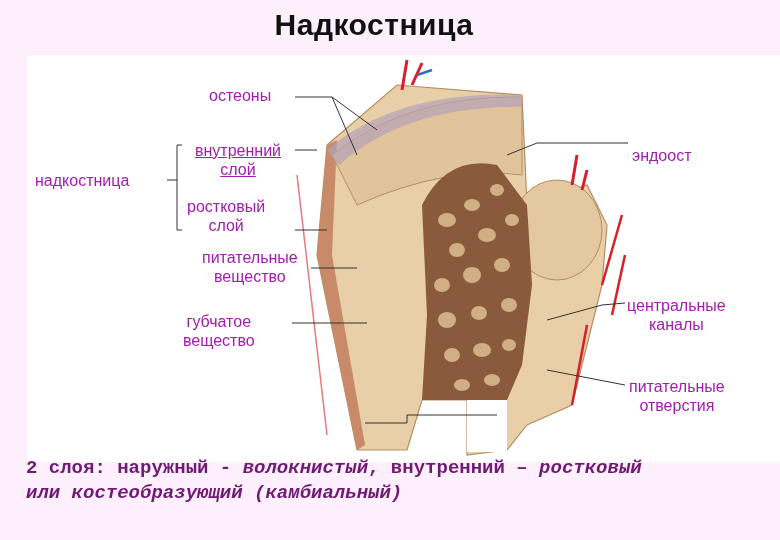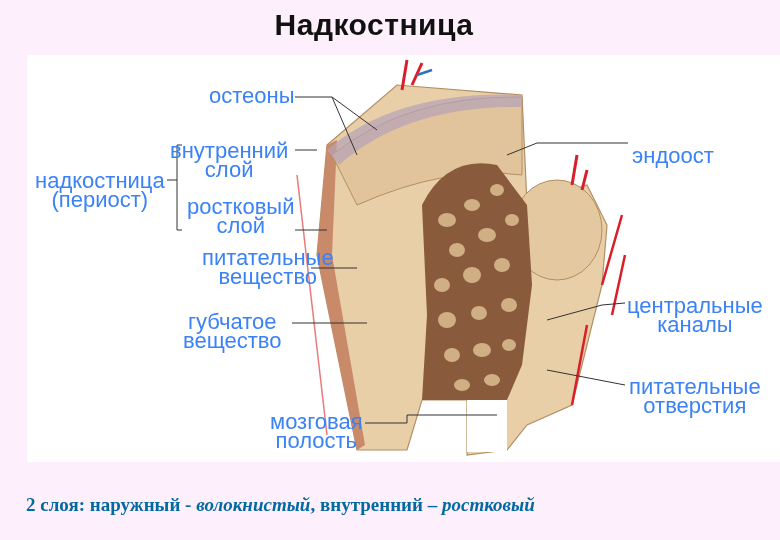--- a/index.html
+++ b/index.html
@@ -13,27 +13,27 @@
       position: absolute; left: 0; top: 8px; width: 748px;
       text-align: center; font-weight: bold; font-size: 30px; color: #111;
       letter-spacing: 0.5px;
     }
     .panel {
       position: absolute; left: 27px; top: 55px; width: 753px; height: 407px;
       background: #ffffff;
     }
     .illus { position: absolute; left: 0; top: 0; }
     .lbl {
-      position: absolute; font-size: 22px; line-height: 19px; color: #3b82f6;
+      position: absolute; font-size: 16px; line-height: 19px; color: #a21caf;
       text-align: center; white-space: nowrap;
     }
     .caption {
-      position: absolute; left: 26px; top: 492px; width: 750px;
-      font-size: 19px; line-height: 25px; font-weight: bold; color: #0369a1;
-      font-family: Liberation Serif, serif;
+      position: absolute; left: 26px; top: 456px; width: 750px;
+      font-size: 19px; line-height: 25px; font-weight: bold; color: #701a75;
+      font-family: Liberation Mono, monospace;
     }
     .caption i { font-style: italic; }
   </style>
 </head>
 <body>
 
 <div class="title">Надкостница</div>
 
 <div class="panel">
   <svg class="illus" width="753" height="407" viewBox="0 0 753 407">
@@ -91,56 +91,52 @@
     </g>
 
     <path d="M155,90 L150,90 L150,175 L155,175" stroke="#333" stroke-width="1" fill="none"></path>
     <path d="M140,125 L150,125" stroke="#333" stroke-width="1" fill="none"></path>
   </svg>
 
   <div class="lbl" style="left:182px;top:31px;">остеоны</div>
 
   <div class="lbl" style="left:8px;top:116px;">
     <div>надкостница</div>
-    <div>(периост)</div>
   </div>
 
-  <div class="lbl" style="left:143px;top:86px;">
+  <div class="lbl" style="left:168px;top:86px;text-decoration:underline;">
     <div>внутренний</div>
     <div>слой</div>
   </div>
 
   <div class="lbl" style="left:160px;top:142px;">
     <div>ростковый</div>
     <div>слой</div>
   </div>
 
   <div class="lbl" style="left:175px;top:193px;">
     <div>питательные</div>
     <div>вещество</div>
   </div>
 
   <div class="lbl" style="left:156px;top:257px;text-align:center;">
     <div>губчатое</div>
     <div>вещество</div>
   </div>
 
-  <div class="lbl" style="left:243px;top:357px;">
-    <div>мозговая</div>
-    <div>полость</div>
-  </div>
 
   <div class="lbl" style="left:605px;top:91px;">эндоост</div>
 
   <div class="lbl" style="left:602px;top:322px;">
     <div>питательные</div>
     <div>отверстия</div>
   </div>
 
   <div class="lbl" style="left:600px;top:241px;">
     <div>центральные</div>
     <div>каналы</div>
   </div>
 </div>
 
 <div class="caption">
   <div><span>2 слоя:   наружный - </span><i>волокнистый</i><span>, внутренний – </span><i>ростковый</i></div>
+  <div><i>или костеобразующий (камбиальный)</i></div>
 </div>
 
 </body></html>

